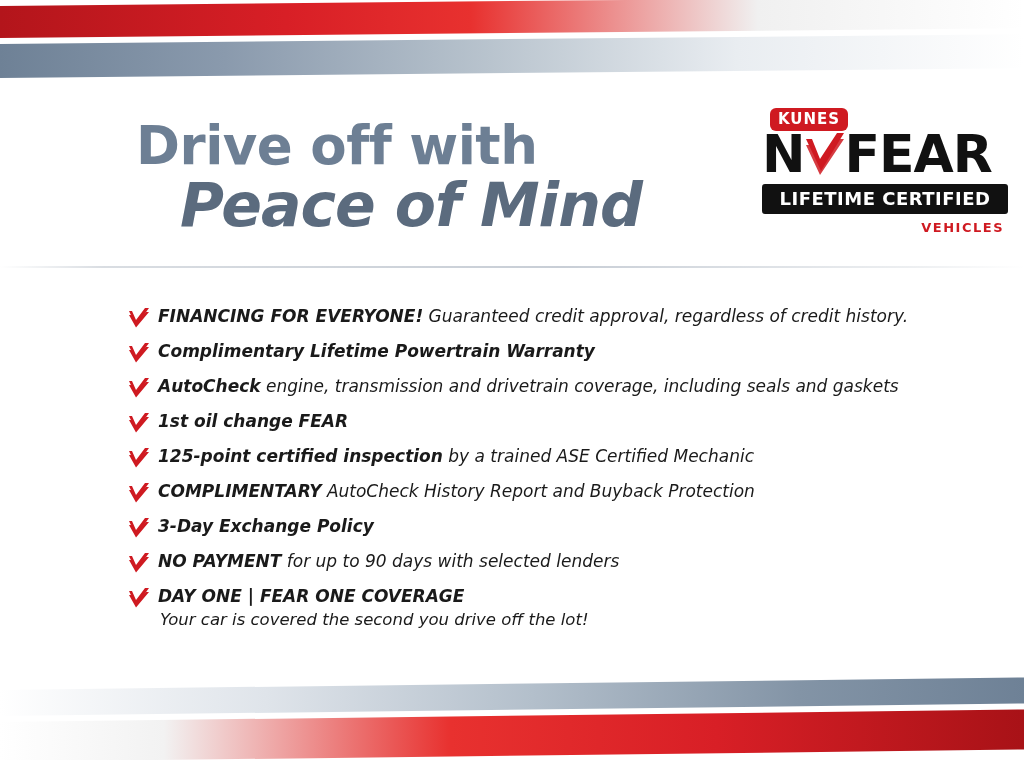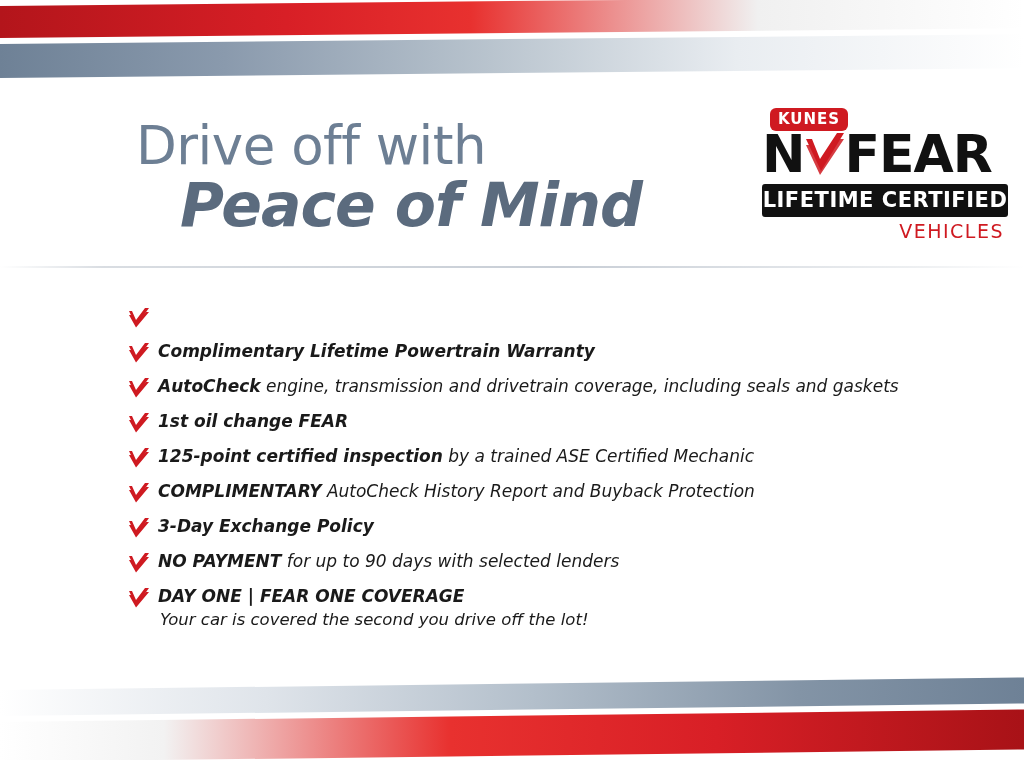--- a/index.html
+++ b/index.html
@@ -68,21 +68,21 @@
   
   .headline {
     position: absolute;
     top: 118px;
     left: 136px;
     width: 620px;
   }
   .headline .line1 {
     font-family: "DejaVu Sans", sans-serif;
     font-size: 53px;
-    font-weight: 400;
+    font-weight: 700;
     color: #6d7f94;
     letter-spacing: -0.5px;
     line-height: 1.05;
   }
   .headline .line2 {
     font-family: "DejaVu Sans", sans-serif;
     font-size: 60px;
     font-weight: 700;
     font-style: italic;
     color: #5b6b7e;
@@ -141,33 +141,33 @@
   }
   .logo-nofear .check-mark svg { display:block; }
   .logo-lifetime {
     position: absolute;
     top: 76px; left: 0;
     width: 246px;
     background: #111111;
     color: #ffffff;
     font-family: "DejaVu Sans", sans-serif;
     font-weight: 700;
-    font-size: 21px;
+    font-size: 18px;
     letter-spacing: 0.5px;
     text-align: center;
     padding: 4px 0 5px 0;
     border-radius: 3px;
   }
   .logo-vehicles {
     position: absolute;
     top: 112px; right: 4px;
     color: #cf1a21;
     font-family: "DejaVu Sans", sans-serif;
-    font-weight: 400;
-    font-size: 19px;
+    font-weight: 700;
+    font-size: 13px;
     letter-spacing: 1.5px;
   }
 
   
   .bullets {
     position: absolute;
     top: 306px;
     left: 128px;
     width: 820px;
   }
@@ -237,20 +237,21 @@
   </div>
 
   <div class="bullets">
       <div class="bullet">
         <span class="check">
           <svg width="22" height="20" viewBox="0 0 22 20">
             <path d="M1 3 L8 18 L21 0 L17 0 L8 12 L4 3 Z" fill="#cf1a21"></path>
             <path d="M1 7 L8 19.5 L21 4 L18 4 L8 15 L3.5 7 Z" fill="#cf1a21"></path>
           </svg>
         </span>
+        <div class="text"><b>FINANCING FOR EVERYONE!</b><span> Guaranteed credit approval, regardless of credit history.</span></div>
       </div>
       <div class="bullet">
         <span class="check">
           <svg width="22" height="20" viewBox="0 0 22 20">
             <path d="M1 3 L8 18 L21 0 L17 0 L8 12 L4 3 Z" fill="#cf1a21"></path>
             <path d="M1 7 L8 19.5 L21 4 L18 4 L8 15 L3.5 7 Z" fill="#cf1a21"></path>
           </svg>
         </span>
         <div class="text"><b>Complimentary Lifetime Powertrain Warranty</b></div>
       </div>

